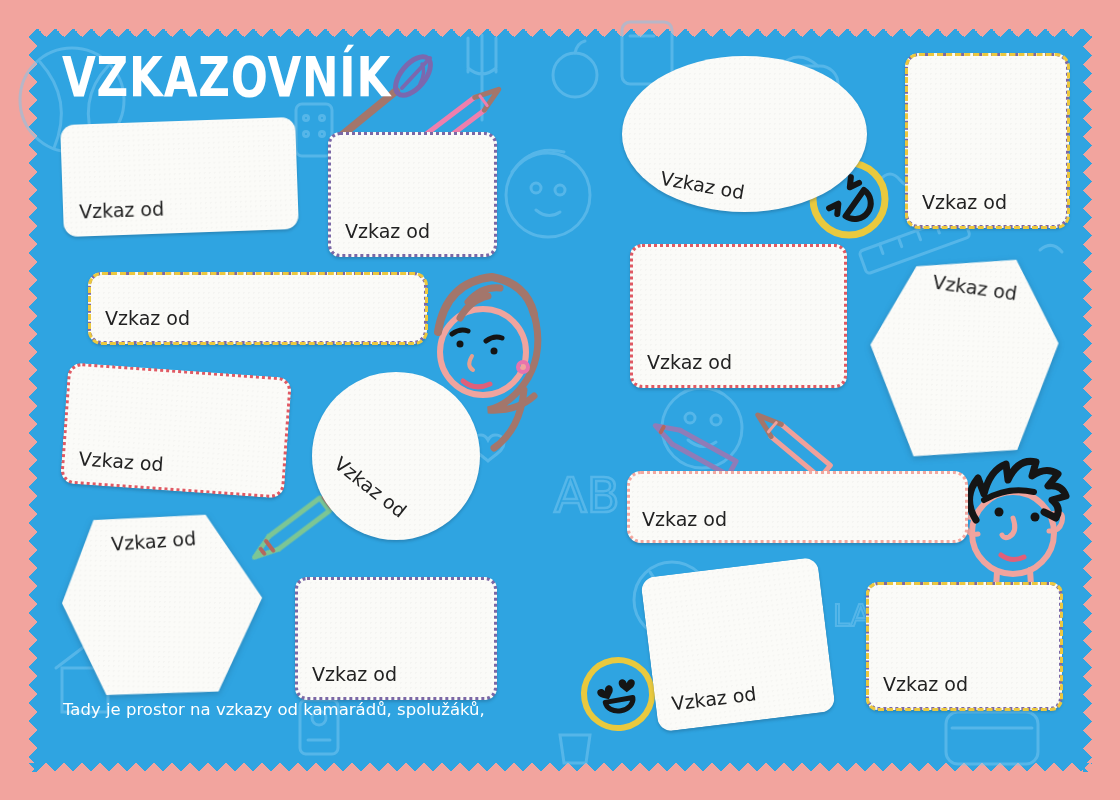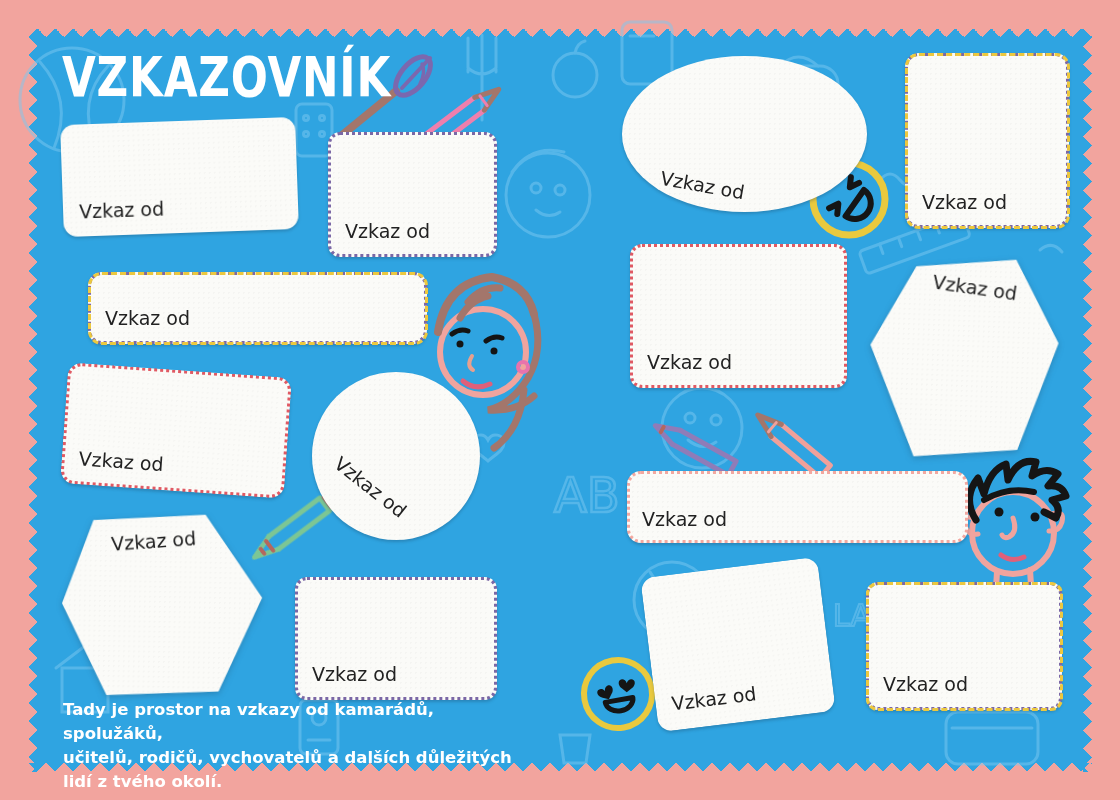--- a/index.html
+++ b/index.html
@@ -22,21 +22,21 @@
 
   .deco { position:absolute; inset:0; z-index:1; pointer-events:none; }
 
   .title {
     position:absolute; left:62px; top:44px; z-index:2; color:#ffffff;
     font-size:56px; font-weight:700; letter-spacing:1px;
     transform:scaleX(.78); transform-origin:left top; white-space:nowrap;
   }
   .footer {
     position:absolute; left:63px; top:698px; z-index:2; color:#ffffff;
-    font-size:16.5px; line-height:1.45; width:470px;font-weight:bold;
+    font-size:16.5px; line-height:1.45; width:470px;
   }
 
   .box {
     position:absolute; z-index:2; background:#fbfbf8; border-radius:14px;
     box-shadow:0 2px 3px rgba(25,60,90,.28);
     background-image:radial-gradient(rgba(0,0,0,.025) 1px, transparent 1px);
     background-size:5px 5px;
   }
   .lbl { position:absolute; font-size:19px; color:#222; white-space:nowrap;
          left:14px; bottom:12px; }
@@ -240,14 +240,13 @@
 </div>
 <div class="box b13">
   <span class="lbl">Vzkaz od</span>
 </div>
 <div class="box b14 dots-y">
   <span class="lbl">Vzkaz od</span>
 </div>
 
 <div class="footer">
   <span style="display:block">Tady je prostor na vzkazy od kamarádů, spolužáků,</span>
-  <span style="display:block">učitelů, rodičů, vychovatelů a dalších důležitých lidí z tvého okolí.</span>
 </div>
 
 </body></html>

